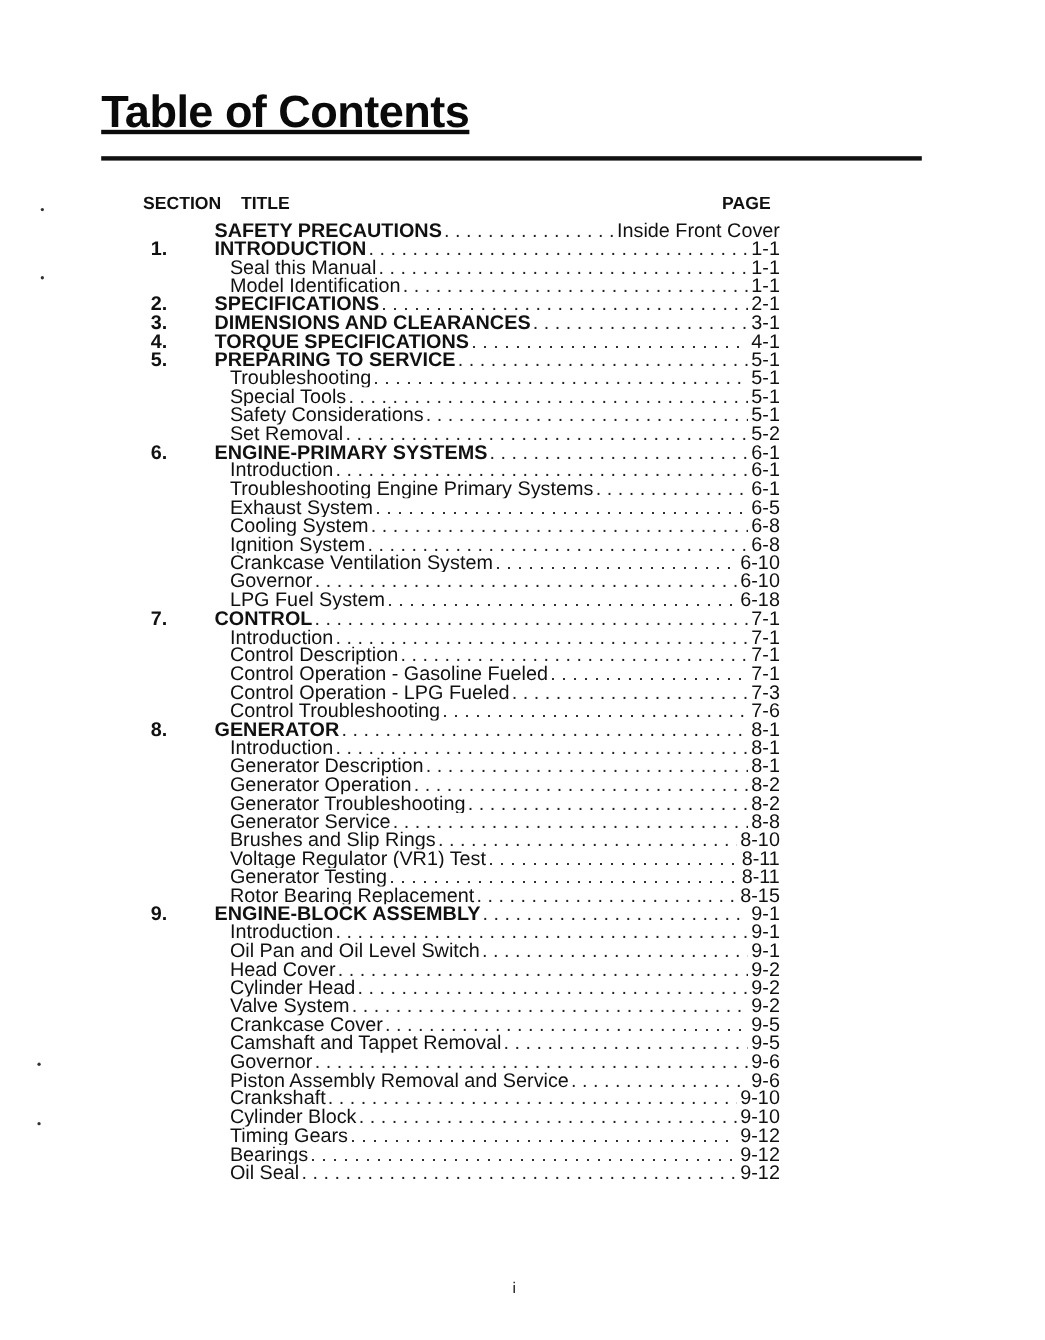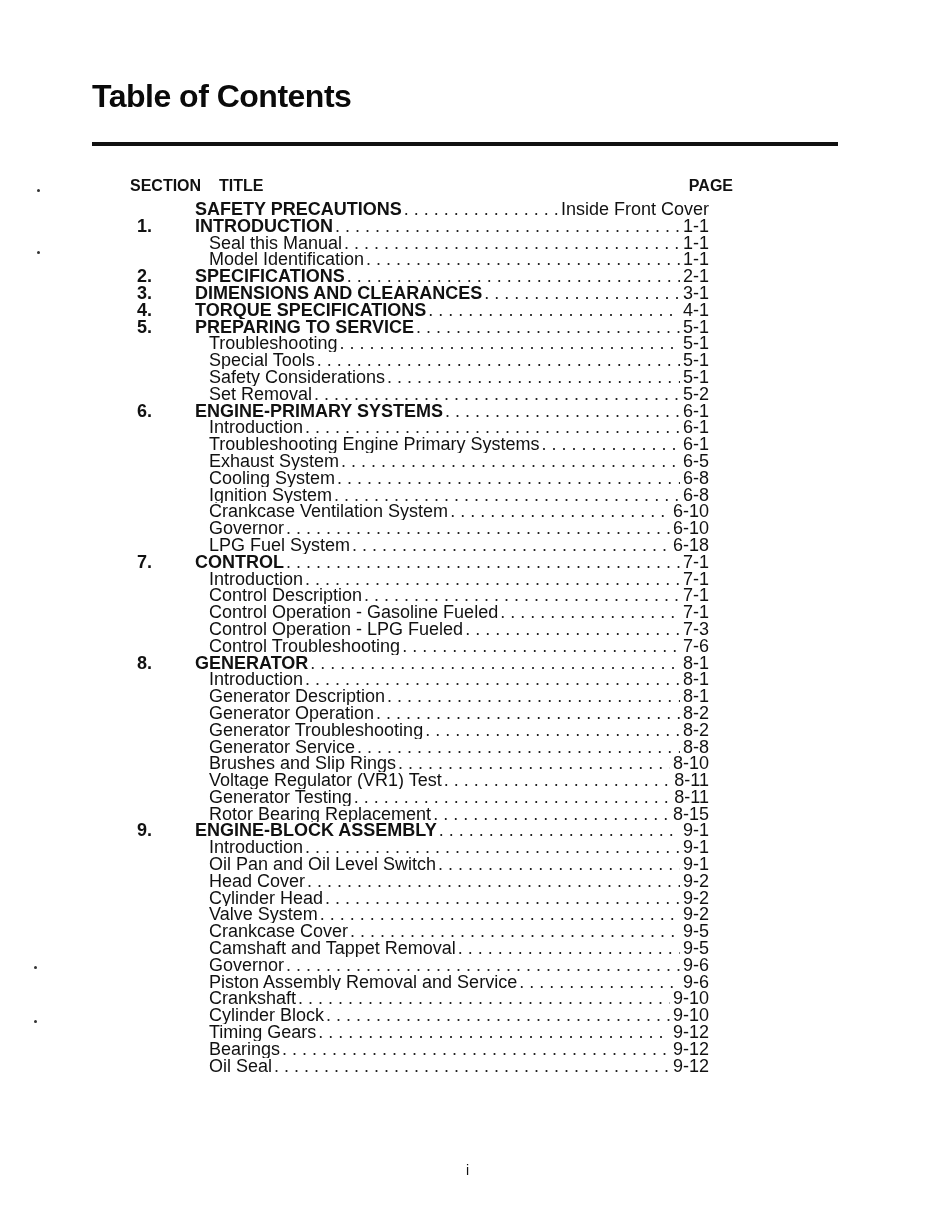--- a/index.html
+++ b/index.html
@@ -1,22 +1,22 @@
 <!DOCTYPE html>
 <html><head>
 <meta charset="utf-8">
 <style>
   html, body { margin: 0; padding: 0; background: #ffffff; }
   body { width: 950px; height: 1218px; position: relative; overflow: hidden; color: #111; font-family: "Liberation Sans", sans-serif; }
-  .title { position: absolute; left: 92px; top: 78px; font-size: 32px; font-weight: bold; letter-spacing: -0.5px; color: #0a0a0a; margin: 0; }
+  .title { position: absolute; left: 92px; top: 78px; font-size: 41px; font-weight: bold; letter-spacing: -0.5px; color: #0a0a0a; margin: 0; text-decoration: underline; }
   .rule { position: absolute; left: 92px; top: 142px; width: 746px; height: 4px; background: #111; }
   .hdr { position: absolute; top: 177px; font-size: 16px; font-weight: bold; margin-left: 24px; }
   .hdr-section { left: 106px; }
   .hdr-title { left: 195px; }
-  .hdr-page { left: 600px; width: 109px; text-align: right; }
+  .hdr-page { left: 600px; width: 109px; text-align: center; }
   .toc { position: absolute; left: 0; top: 201px; width: 950px; }
   .row { position: relative; height: 16.8px; font-size: 18px; line-height: 16.8px; }
   .num { position: absolute; left: 137px; font-weight: bold; }
   .entry { position: absolute; left: 195px; width: 514px; display: flex; align-items: baseline; white-space: nowrap; overflow: hidden; }
   .entry.sub { left: 209px; width: 500px; }
   .entry .lbl { flex: 0 0 auto; padding-right: 2px; }
   .entry.main .lbl { font-weight: bold; }
   .entry .dots { flex: 1 1 auto; overflow: hidden; letter-spacing: 2.5px; color: #222; }
   .entry .dots::before { content: ". . . . . . . . . . . . . . . . . . . . . . . . . . . . . . . . . . . . . . . . . . . . . . . . . . . . . . . . . . . . . . . . . . . . . . . . . . . . . . . . . . . . . . . . . . . . . . . . . . . . . . . . . . . . . . . . . . . . . . . . . . . ."; letter-spacing: 0; }
   .entry .pg { flex: 0 0 auto; padding-left: 3px; }

